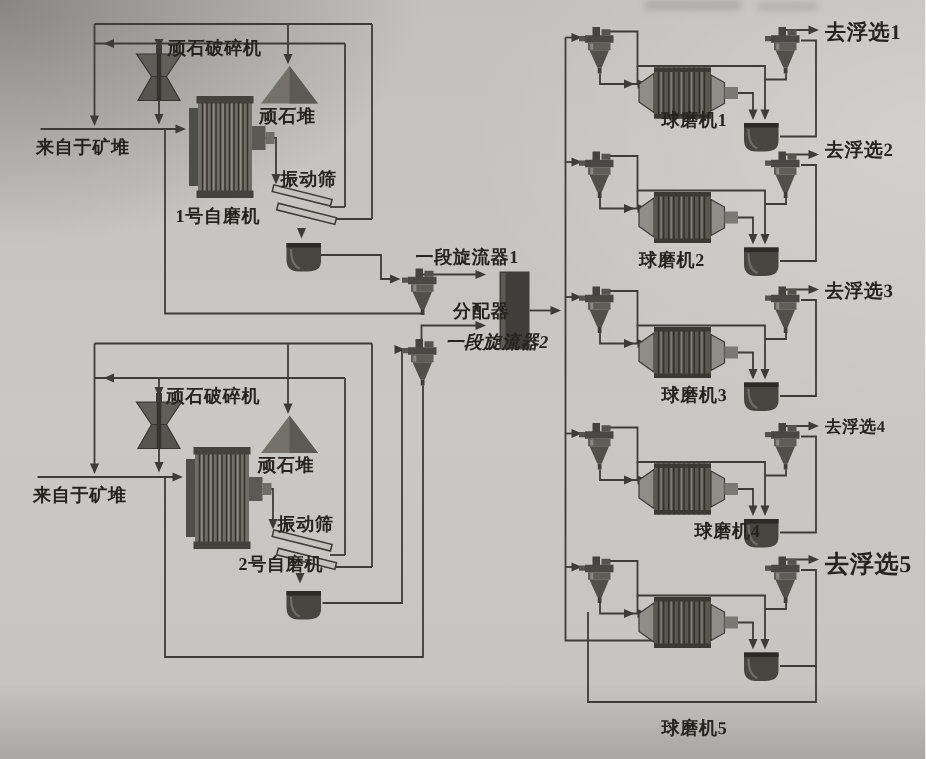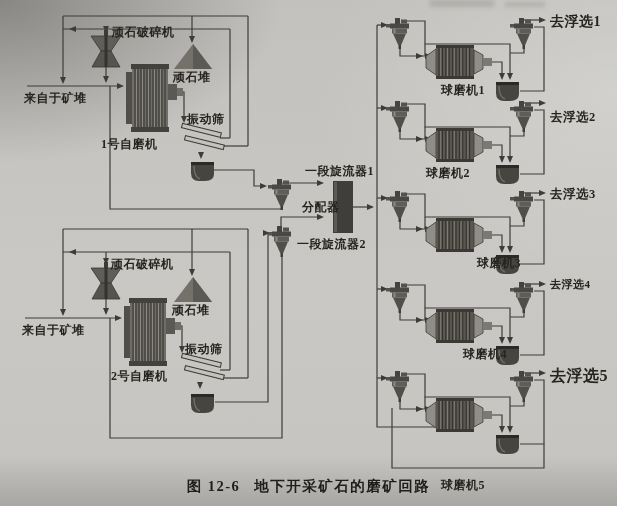--- a/index.html
+++ b/index.html
@@ -292,41 +292,38 @@
         <use href="#sym-ballmill" x="426" y="397"></use>
         <use href="#sym-cyclone" x="514" y="371"></use>
         <use href="#sym-pumpbox" x="495" y="434"></use>
       </g>
   </svg>
 
   <div id="labels">
       <div class="lbl" style="left: 24px; top: 90px;">来自于矿堆</div>
       <div class="lbl" style="left: 112px; top: 24px;">顽石破碎机</div>
       <div class="lbl" style="left: 173px; top: 69px;">顽石堆</div>
-      <div class="lbl" style="left: 101px; top: 136px;">1号自磨机</div>
+      <div class="lbl" style="left: 117px; top: 136px;">1号自磨机</div>
       <div class="lbl" style="left: 187px; top: 111px;">振动筛</div>
       <div class="lbl" style="left: 22px; top: 322px;">来自于矿堆</div>
       <div class="lbl" style="left: 111px; top: 256px;">顽石破碎机</div>
       <div class="lbl" style="left: 172px; top: 302px;">顽石堆</div>
-      <div class="lbl" style="left: 111px; top: 368px;">2号自磨机</div>
+      <div class="lbl" style="left: 111px; top: 368px; padding-left: 48px;">2号自磨机</div>
       <div class="lbl" style="left: 185px; top: 341px;">振动筛</div>
-      <div class="lbl" style="left: 277px; top: 163px; margin-left: 28px;">一段旋流器1</div>
-      <div class="lbl" style="left: 297px; top: 236px;">一段旋流器2</div>
+      <div class="lbl" style="left: 277px; top: 163px;">一段旋流器1</div>
+      <div class="lbl" style="left: 297px; top: 220px; font-style: italic;">一段旋流器2</div>
       <div class="lbl" style="left: 302px; top: 199px;">分配器</div>
-      <div class="lbl" style="left: 441px; top: 82px;">球磨机1</div>
+      <div class="lbl" style="left: 441px; top: 72px;">球磨机1</div>
       <div class="lbl" style="left: 550px; top: 13px; font-size: 14px;">去浮选1</div>
       <div class="lbl" style="left: 426px; top: 165px;">球磨机2</div>
-      <div class="lbl" style="left: 550px; top: 109px; font-size: 12.5px;">去浮选2</div>
-      <div class="lbl" style="left: 441px; top: 255px; margin-left: 36px;">球磨机3</div>
+      <div class="lbl" style="left: 550px; top: 92px; font-size: 12.5px;">去浮选2</div>
+      <div class="lbl" style="left: 441px; top: 255px;">球磨机3</div>
       <div class="lbl" style="left: 550px; top: 186px; font-size: 12.5px; text-align: right;">去浮选3</div>
       <div class="lbl" style="left: 463px; top: 346px;">球磨机4</div>
       <div class="lbl" style="left: 550px; top: 277px; font-size: 11px;">去浮选4</div>
       <div class="lbl" style="left: 441px; top: 435px; margin-top: 42px;">球磨机5</div>
       <div class="lbl" style="left: 550px; top: 366px; font-size: 16px;">去浮选5</div>
     </div>
 
   <div class="bleed" style="left:430px;top:0;width:64px;height:7px"></div>
   <div class="bleed" style="left:505px;top:2px;width:40px;height:5px"></div>
 
-  <div class="caption">
-    <span class="fig-no">图 12-6</span><span>地下开采矿石的磨矿回路</span>
-  </div>
 </div>
 
 </body></html>

